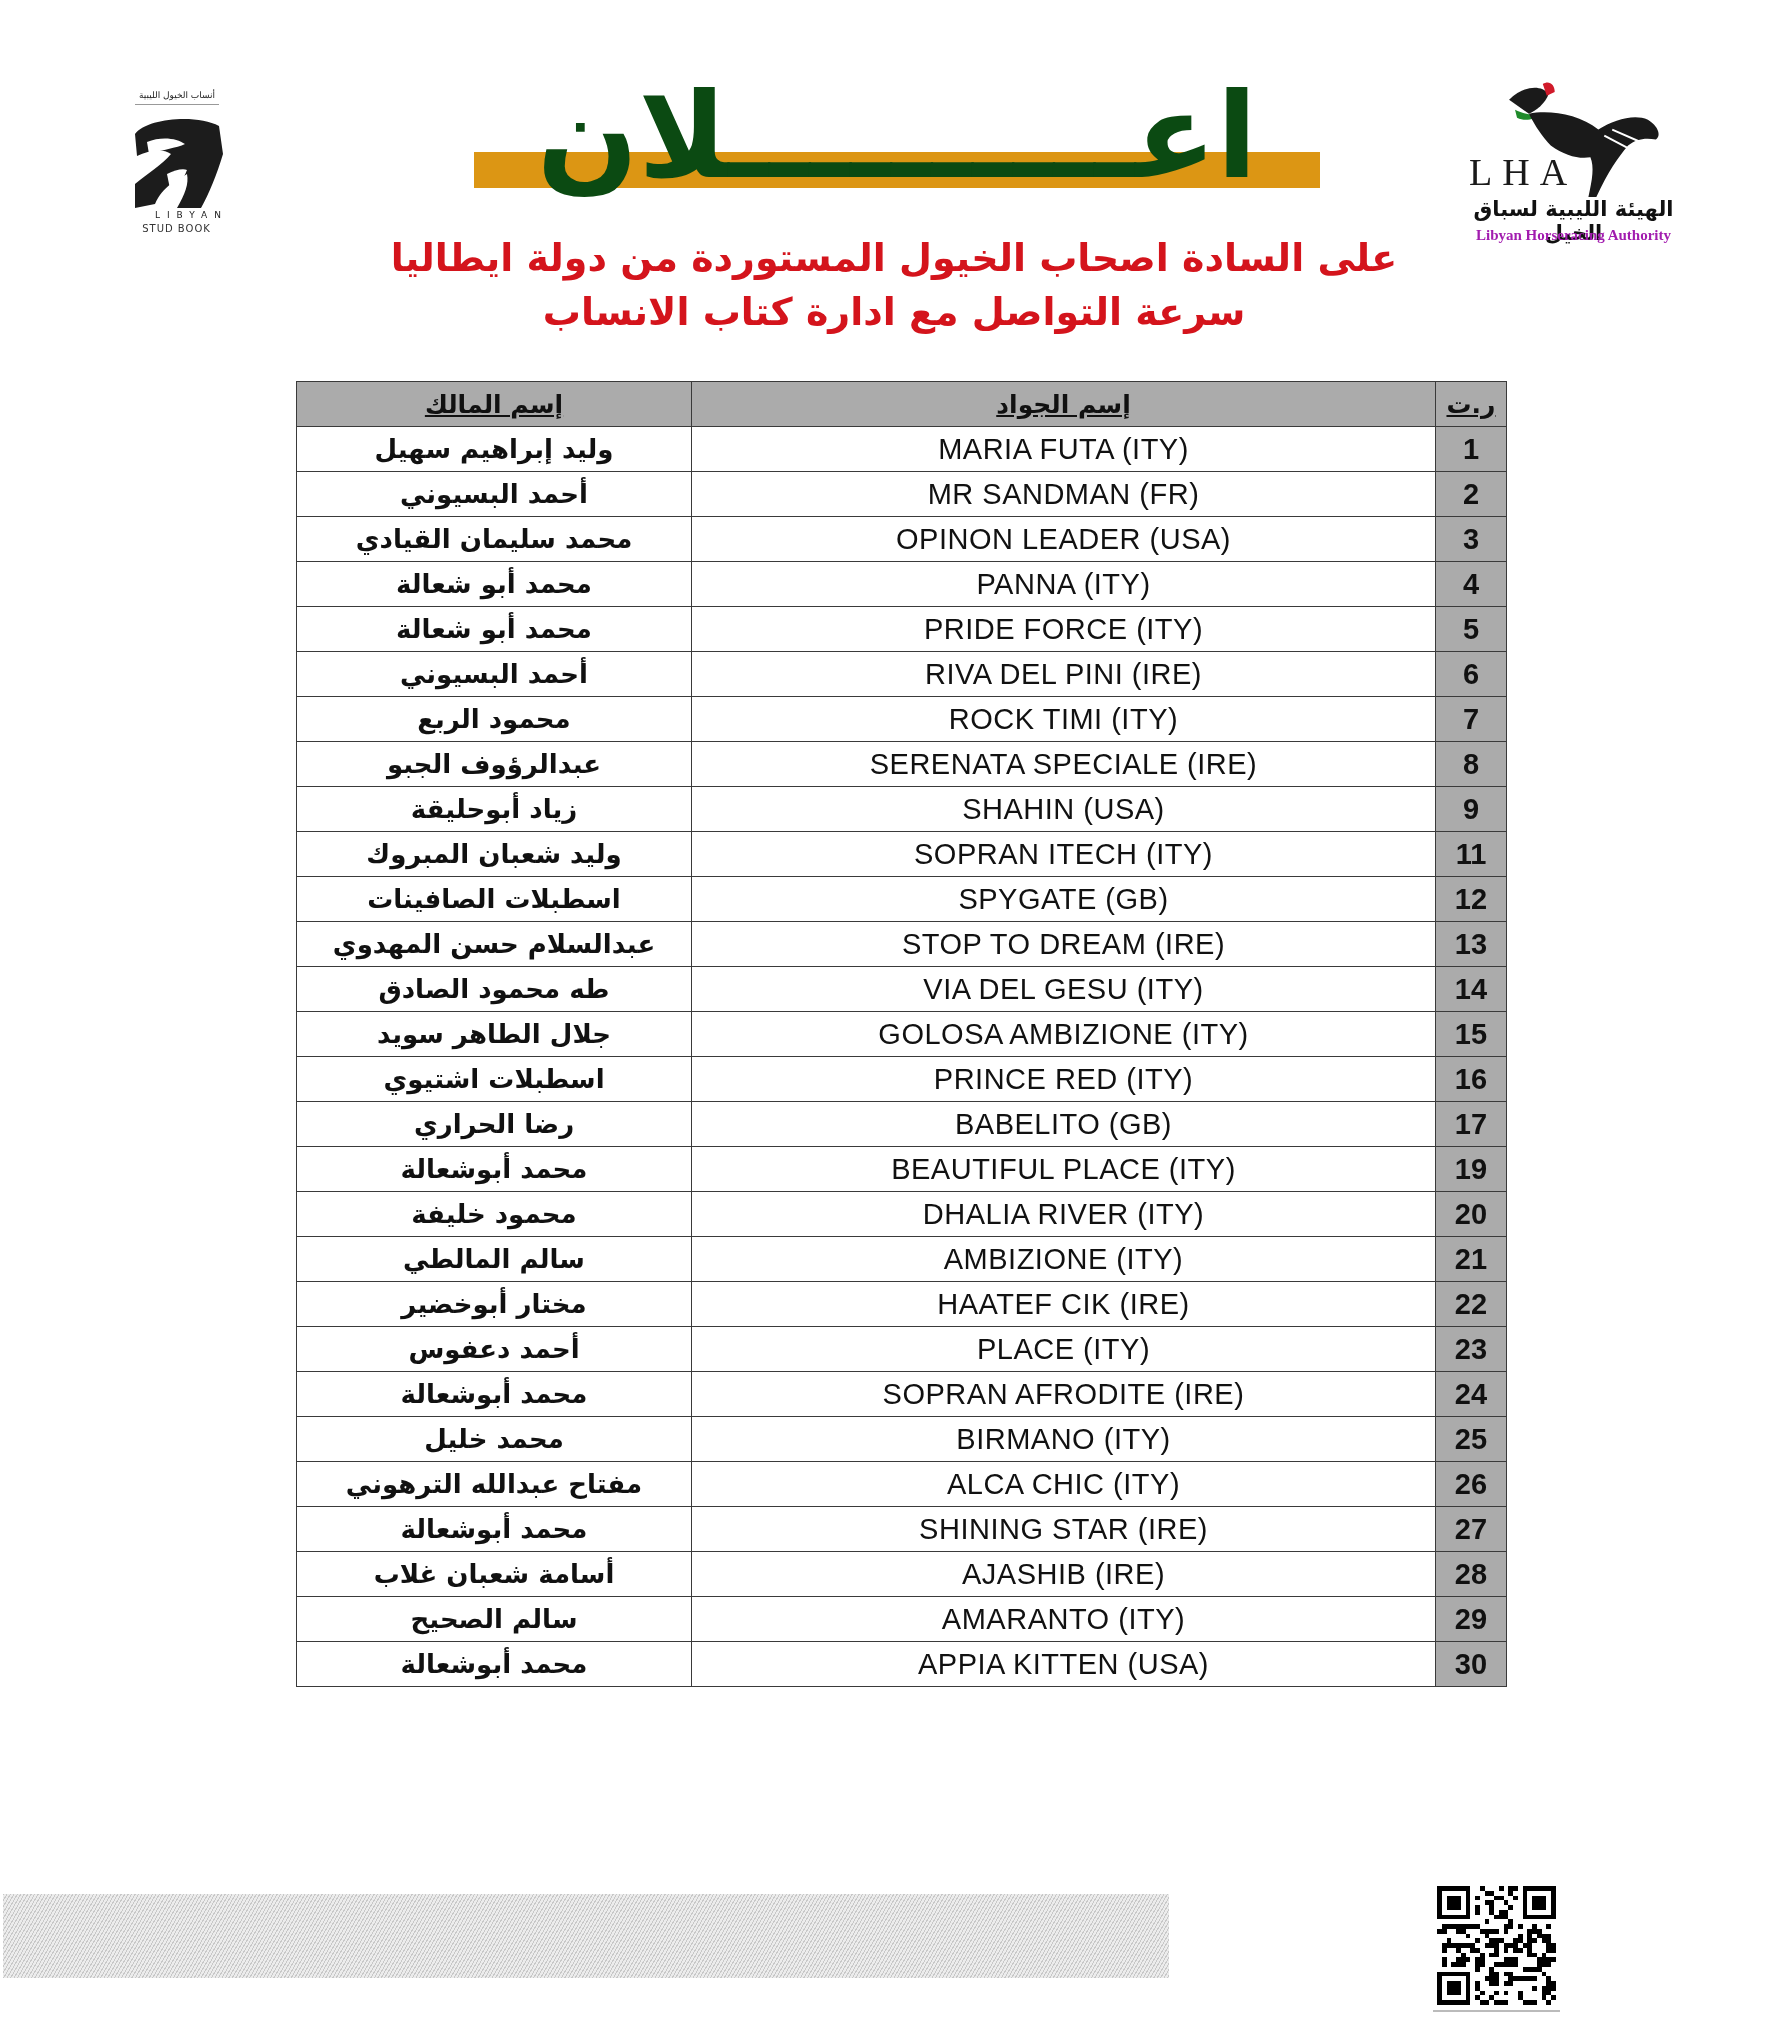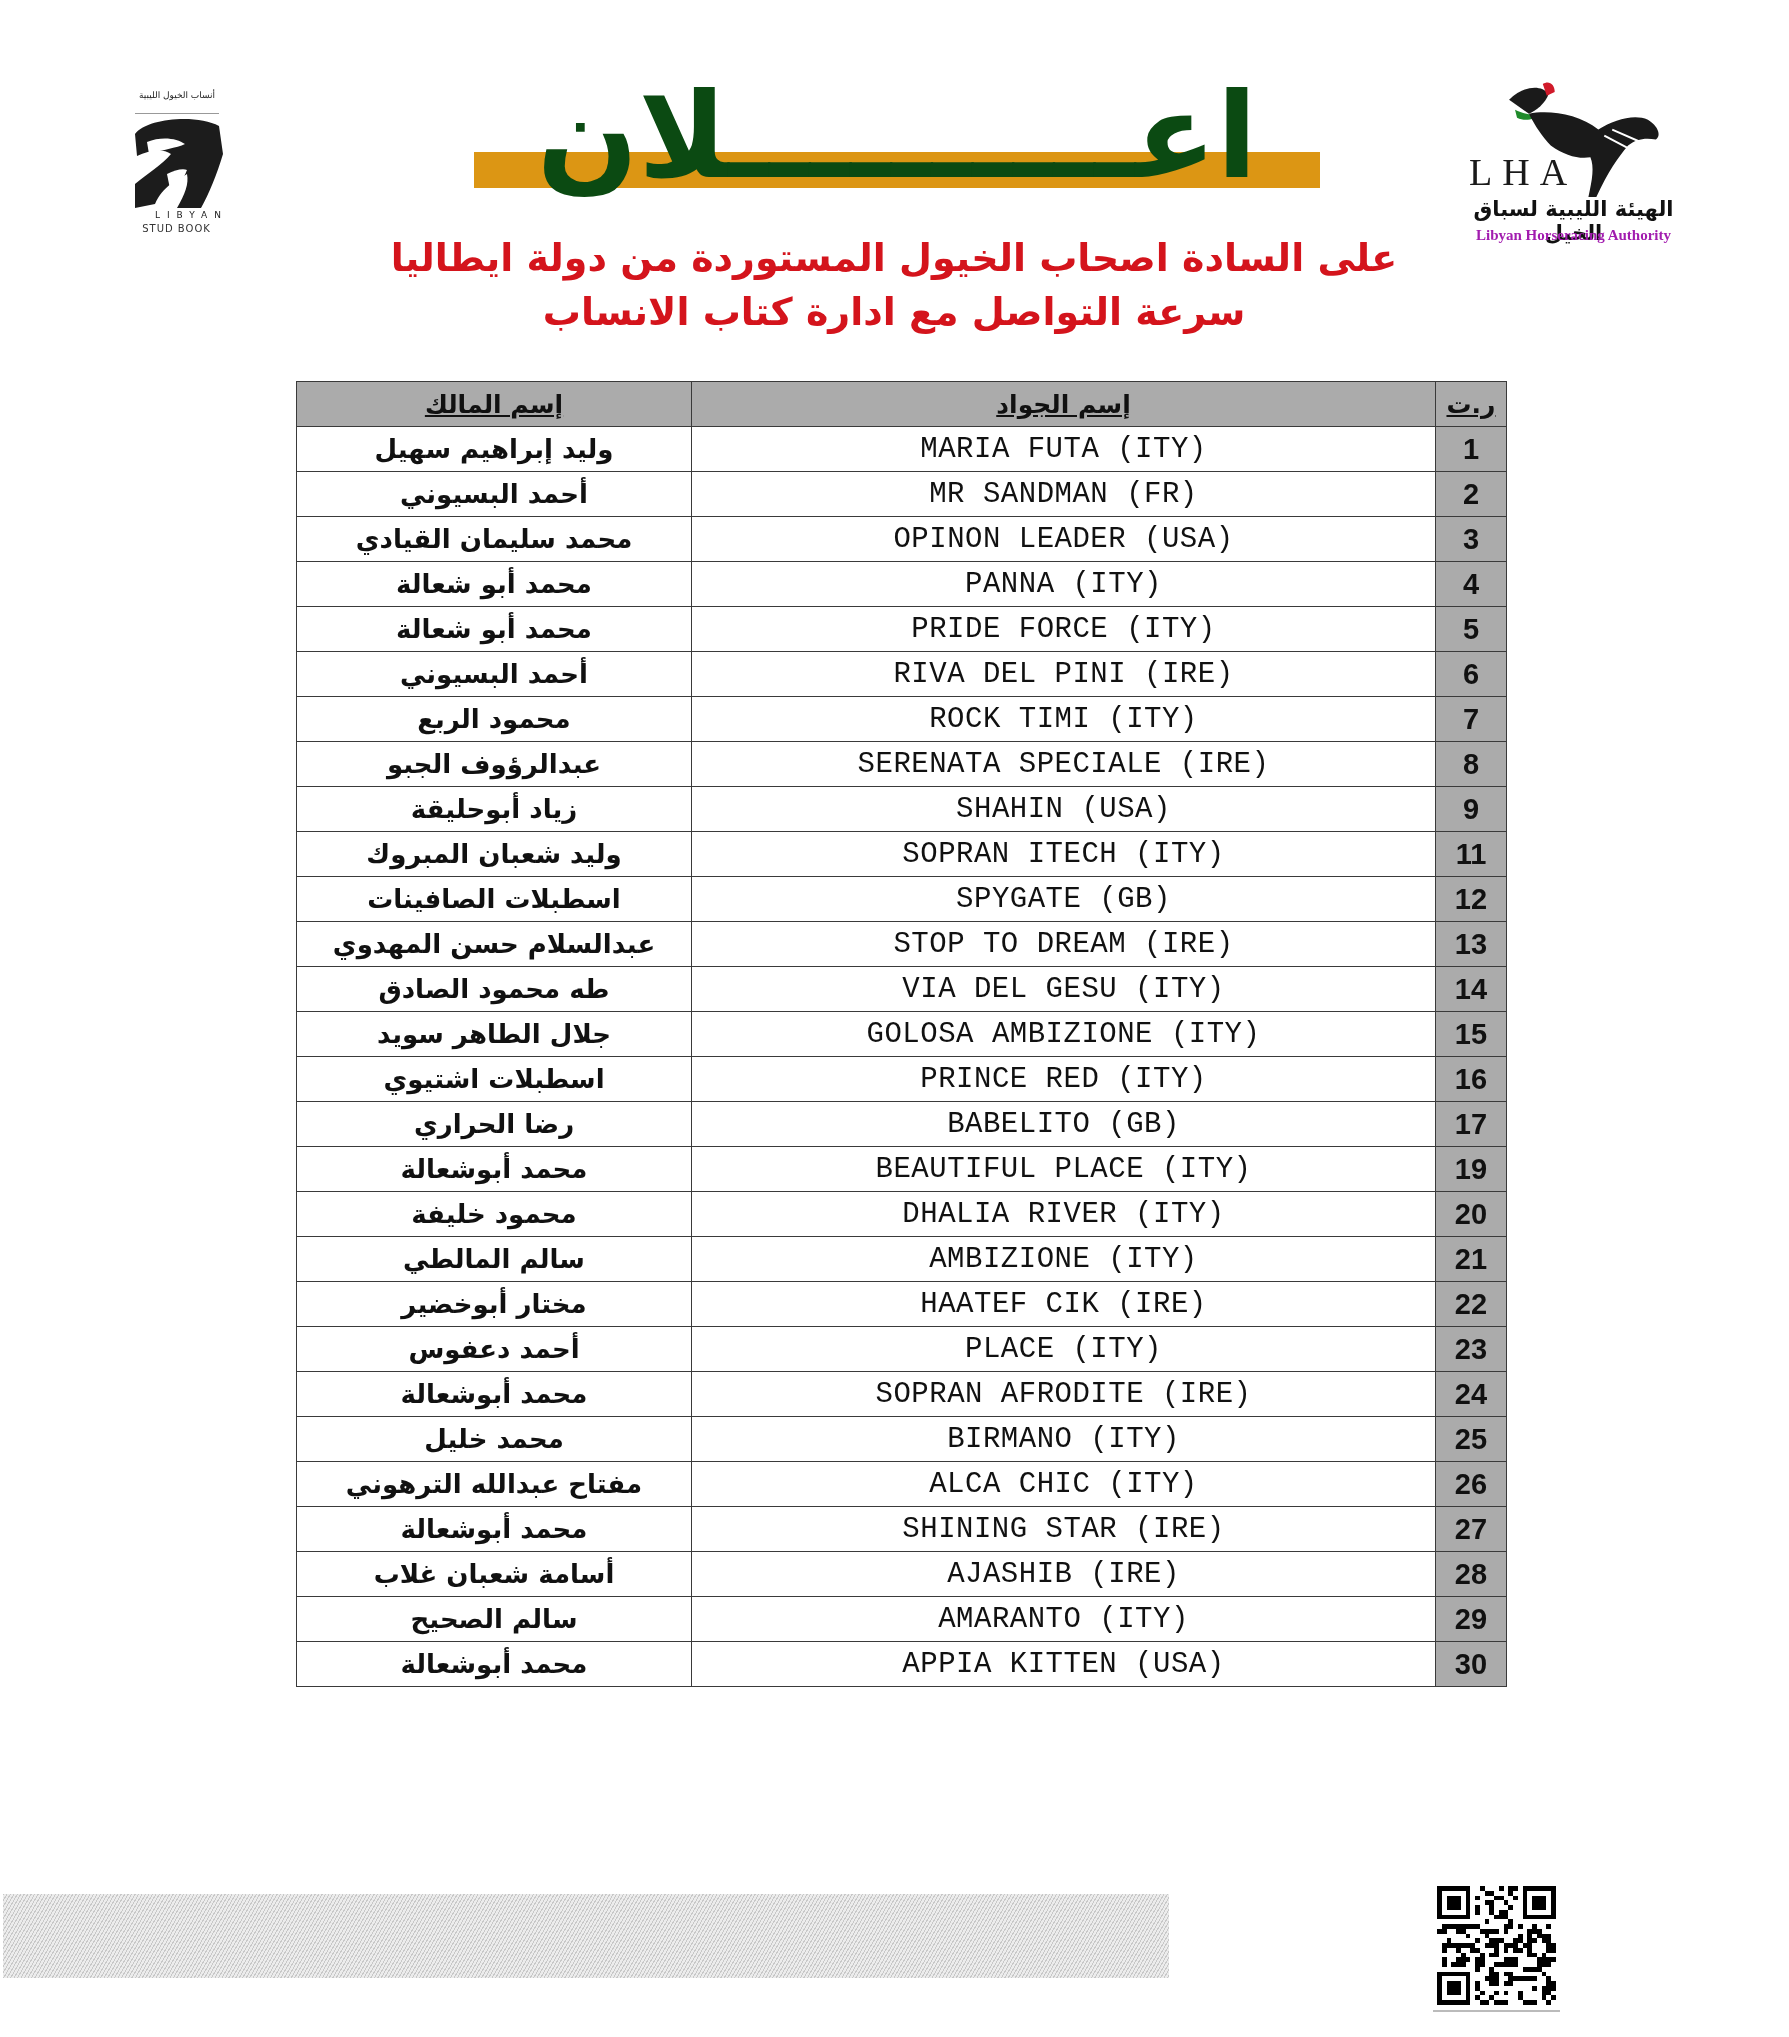--- a/index.html
+++ b/index.html
@@ -1,20 +1,20 @@
 <!DOCTYPE html>
 <html><head>
 <meta charset="utf-8">
 <style>
   html, body { margin:0; padding:0; background:#ffffff; }
   body { width:1789px; height:2038px; position:relative; overflow:hidden; font-family:"DejaVu Sans", sans-serif; }
 
   
   .logo-left { position:absolute; left:121px; top:90px; width:111px; height:149px; }
-  .logo-left .ar-cap { position:absolute; top:0; left:14px; width:84px; text-align:center; font-size:9px; color:#222; border-bottom:1px solid #999; padding-bottom:13px; font-family:"DejaVu Serif", serif; direction:rtl; }
+  .logo-left .ar-cap { position:absolute; top:0; left:14px; width:84px; text-align:center; font-size:9px; color:#222; border-bottom:1px solid #999; padding-bottom:4px; font-family:"DejaVu Serif", serif; direction:rtl; }
   .logo-left svg { position:absolute; top:24px; left:6px; }
   .logo-left .en1 { position:absolute; top:120px; left:4px; width:103px; text-align:right; font-size:9px; letter-spacing:7px; color:#222; font-family:"DejaVu Sans", sans-serif; }
   .logo-left .en2 { position:absolute; top:133px; left:4px; width:103px; text-align:center; font-size:10px; letter-spacing:1px; color:#333; font-family:"DejaVu Sans", sans-serif; }
 
   
   .title-bar { position:absolute; left:474px; top:152px; width:846px; height:36px; background:#dc9614; }
   .title-text { position:absolute; left:474px; top:52px; width:846px; height:169px; text-align:center; direction:rtl;
     font-family:"DejaVu Sans", sans-serif; font-weight:bold; font-size:119px; line-height:169px; color:#0b4a12; letter-spacing:2px; }
 
   
@@ -25,21 +25,21 @@
   .logo-right .en-name { position:absolute; left:0; top:147px; width:249px; text-align:center; font-family:"Liberation Serif", serif; font-size:15px; color:#a21caf; font-weight:bold; }
 
   
   .notice { position:absolute; left:328px; top:231px; width:1132px; text-align:center; direction:rtl; color:#d4141c; font-weight:bold; font-size:38px; line-height:54px; }
 
   
   .tbl { position:absolute; left:296px; top:381px; width:1210px; border-collapse:collapse; table-layout:fixed; direction:ltr; }
   .tbl th, .tbl td { border:1.5px solid #3a3a3a; height:44px; padding:0; text-align:center; vertical-align:middle; }
   .tbl th { background:#ababab; font-weight:bold; font-size:25px; color:#111; height:44px; direction:rtl;text-decoration:underline; }
   .tbl td.owner { font-weight:bold; font-size:26px; color:#111; direction:rtl; }
-  .tbl td.horse { font-family:Liberation Mono, monospace; font-size:29px; color:#111; letter-spacing:0.5px; }
+  .tbl td.horse { font-family:Liberation Sans, sans-serif; font-size:29px; color:#111; letter-spacing:0.5px; }
   .tbl td.num { background:#ababab; font-family:"Liberation Sans", sans-serif; font-weight:bold; font-size:29px; color:#111; }
   .tbl col.c-owner { width:395px; }
   .tbl col.c-horse { width:744px; }
   .tbl col.c-num { width:71px; }
 
   
   .hatch { position:absolute; left:3px; top:1894px; width:1166px; height:84px;
     background: repeating-linear-gradient(120deg, #c8c8c8 0px, #c8c8c8 1px, #ececec 1px, #ececec 3px); }
   .qr { position:absolute; left:1437px; top:1886px; width:119px; height:119px; }
   .qr-line { position:absolute; left:1433px; top:2010px; width:127px; height:2px; background:#bbb; }

